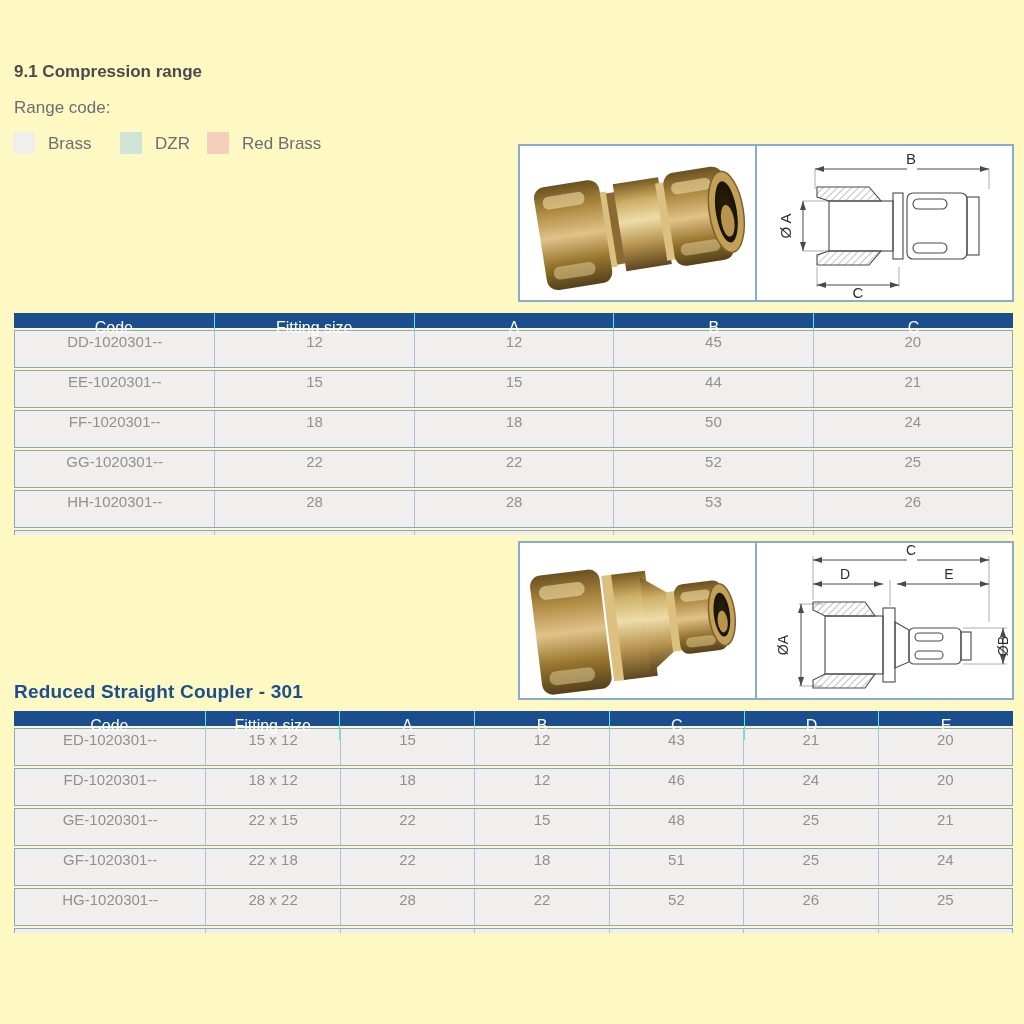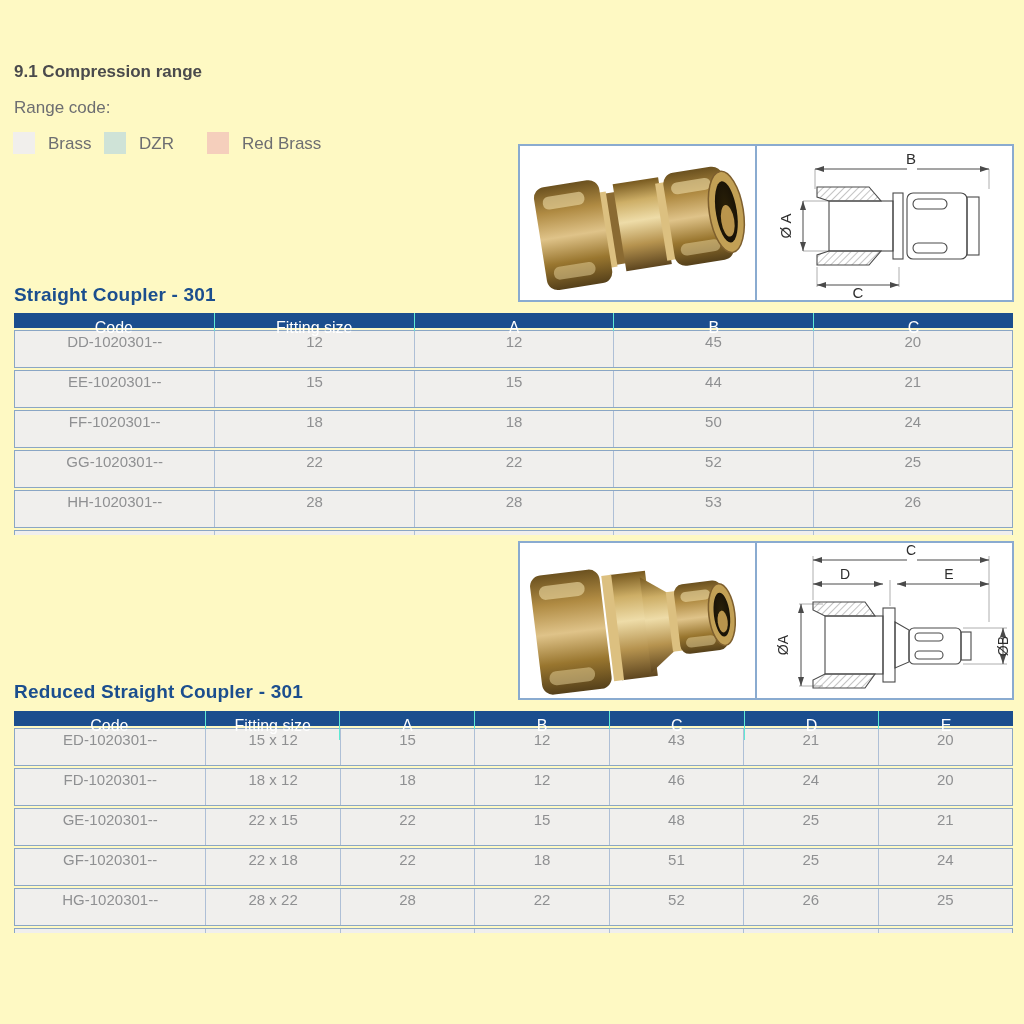--- a/index.html
+++ b/index.html
@@ -35,21 +35,21 @@
 
 <div class="canvas">
 
   <div class="page-title">9.1 Compression range</div>
   <div class="range-label">Range code:</div>
 
   <div class="legend-item" style="left:13px;">
     <span class="sw" style="background: rgb(241, 239, 236);"></span>
     <span>Brass</span>
   </div>
-  <div class="legend-item" style="left:104px;">
+  <div class="legend-item" style="left:120px;">
     <span class="sw" style="background: rgb(207, 227, 215);"></span>
     <span>DZR</span>
   </div>
   <div class="legend-item" style="left:207px;">
     <span class="sw" style="background: rgb(245, 207, 188);"></span>
     <span>Red Brass</span>
   </div>
 
 
   <div class="figures" style="top:144px;height:158px;">
@@ -127,21 +127,20 @@
           <rect x="156" y="96" width="34" height="10" rx="5"></rect>
           <rect x="210" y="50" width="12" height="58"></rect>
         </g>
         <text x="154" y="17" font-size="15" fill="#2e2e2e" text-anchor="middle">B</text>
         <text x="34" y="79" font-size="15" fill="#2e2e2e" text-anchor="middle" transform="rotate(-90 34 79)">Ø A</text>
         <text x="101" y="151" font-size="15" fill="#2e2e2e" text-anchor="middle">C</text>
       </svg>
     </div>
   </div>
 
-  <div class="sec-title" style="top:284px;">Straight Coupler - 301</div>
   <div class="dtable" style="top:313px;">
       <div class="t-head g5">
         <div class="t-hcell">Code</div>
         <div class="t-hcell">Fitting size</div>
         <div class="t-hcell">A</div>
         <div class="t-hcell">B</div>
         <div class="t-hcell">C</div>
       </div>
       <div class="t-row g5">
         <div class="t-cell">DD-1020301--</div>

